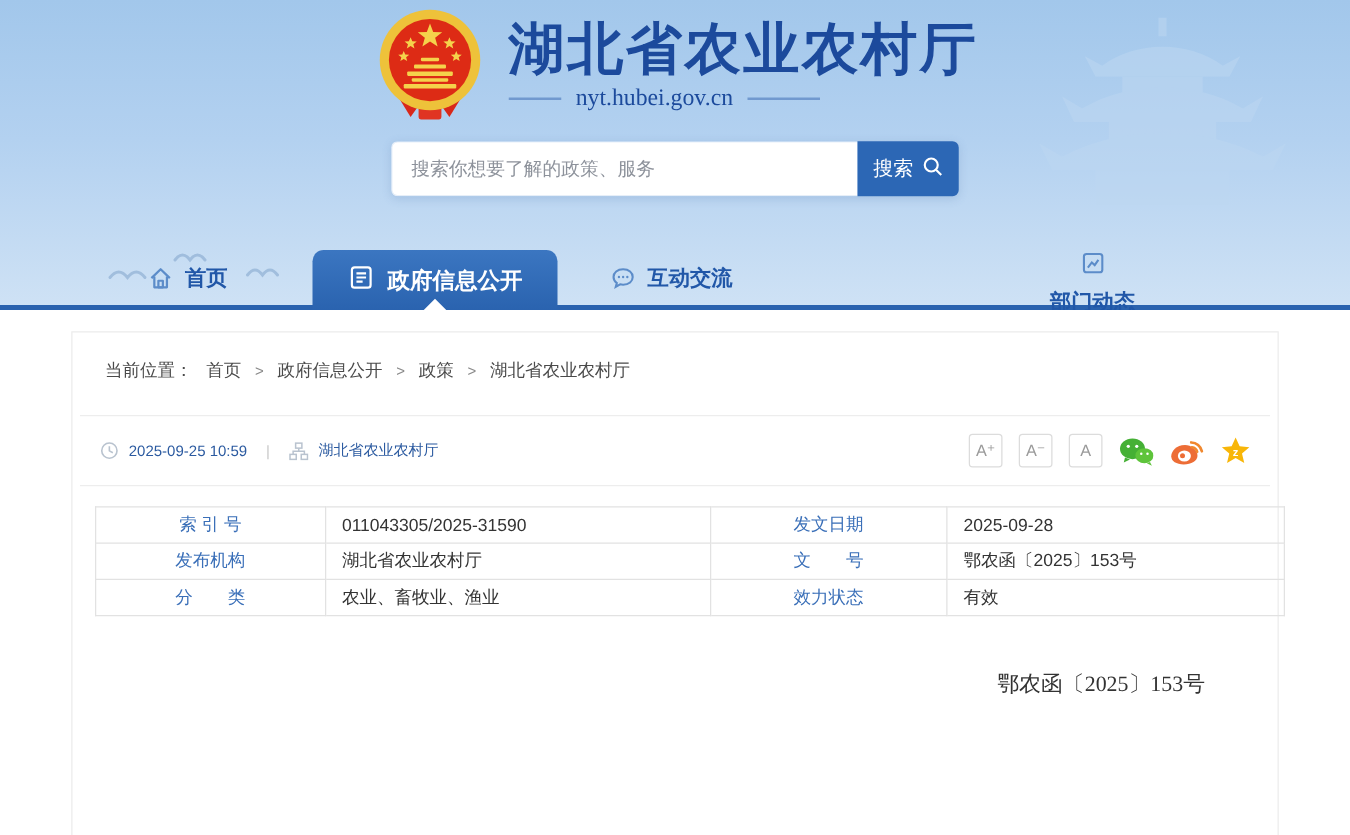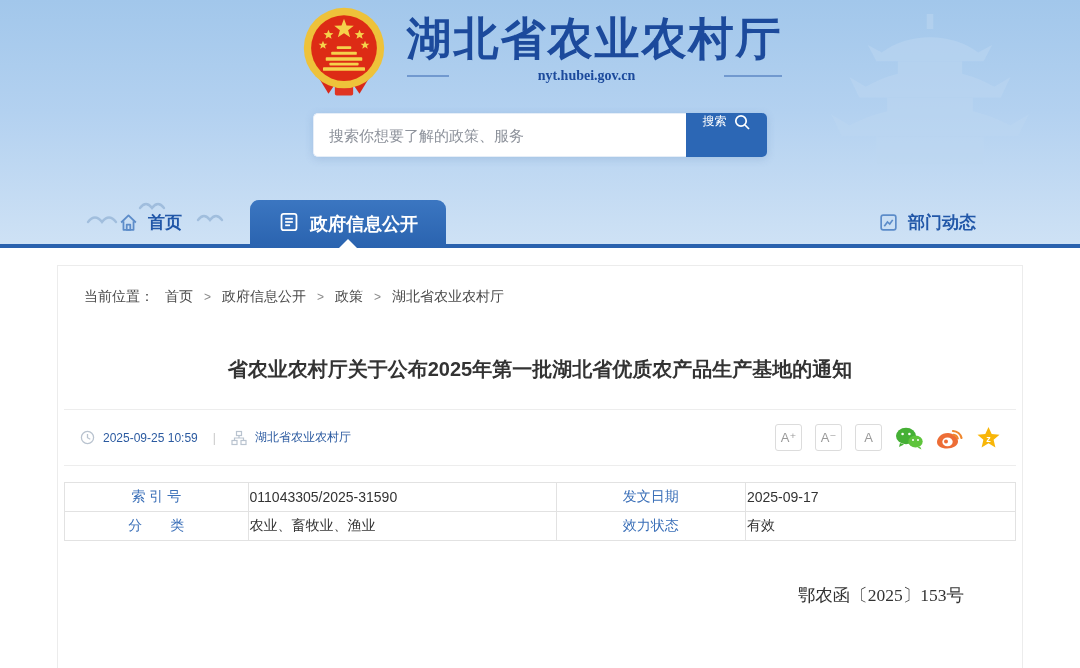--- a/index.html
+++ b/index.html
@@ -10,41 +10,41 @@
   .site-header { position:absolute; top:0; left:0; width:1080px; height:248px;
     background:linear-gradient(180deg,#a2c7eb 0%,#b3d1f0 45%,#cfe2f5 100%); overflow:hidden; }
   .pagoda { position:absolute; right:-15px; top:14px; opacity:.55; }
   .birds  { position:absolute; left:80px; top:190px; opacity:.6; }
 
   .brand { position:absolute; left:0; right:0; top:6px; display:flex; justify-content:center; align-items:flex-start; gap:17px; }
   .emblem { width:92px; height:95px; flex:0 0 auto; }
   .brand-text { margin-top:10px; text-align:center; }
   .site-title { font-family:"Liberation Serif","DejaVu Serif",serif; font-weight:bold; font-size:45px;
     color:#1c4a9c; letter-spacing:2px; line-height:1.05; }
-  .site-domain { display:flex; align-items:center; justify-content:space-between; gap:12px; margin-top:5px;
-    font-family:"Liberation Serif","DejaVu Serif",serif; font-weight:bold; font-size:14px; color:#1c4a9c; }
+  .site-domain { display:flex; align-items:center; justify-content:flex-start; gap:12px; margin-top:5px;
+    font-family:"Liberation Serif","DejaVu Serif",serif; font-weight:normal; font-size:19px; color:#1c4a9c; }
   .dash { height:2px; background:#7199cf; width:42px; }
   .dash.long { width:58px; }
 
   
   .search-bar { position:absolute; left:313px; top:113px; width:454px; height:44px; display:flex;
     border-radius:5px; box-shadow:0 2px 8px rgba(70,110,170,.20); }
   .search-input { flex:1; border:1px solid #e6eef8; border-right:none; border-radius:5px 0 0 5px;
     padding:0 15px; font-size:15px; color:#333; outline:none; background:#fff; }
   .search-input::placeholder { color:#8d929b; }
-  .search-btn { width:81px; border:none; background:#2c67b5; color:#fff; font-size:12px;
-    border-radius:0 5px 5px 0; display:flex; justify-content:center; gap:6px; cursor:pointer; }
+  .search-btn { width:81px; border:none; background:#2c67b5; color:#fff; font-size:16px;
+    border-radius:0 5px 5px 0; display:flex; align-items:center; justify-content:center; gap:6px; cursor:pointer; }
 
   
   .main-nav { position:absolute; left:0; bottom:0; width:100%; height:48px; }
   .nav-underline { position:absolute; bottom:0; left:0; width:100%; height:4px; background:#2a62ae; }
   .nav-item { position:absolute; bottom:4px; height:44px; display:flex; align-items:center; gap:9px;
     color:#2157a8; font-weight:bold; font-size:17px; cursor:pointer; }
   .nav-item .nicon { display:flex; }
-  .nav-home { left:118px; } .nav-chat { left:488px; } .nav-book { left:678px; } .nav-news { left:878px; }
+  .nav-home { left:118px; } .nav-chat { left:488px; } .nav-book { left:678px; } .nav-news { left:840px;flex-direction:column; }
   .nav-tab { position:absolute; left:250px; bottom:0; width:196px; height:48px;
     background:linear-gradient(180deg,#3b76c1,#2a63af); border-radius:9px 9px 0 0;
     color:#fff; display:flex; align-items:center; justify-content:center; gap:10px;
     font-size:18px; font-weight:bold; cursor:pointer; }
   .tab-notch { position:absolute; bottom:0; left:50%; margin-left:-9px; width:0; height:0;
     border-left:9px solid transparent; border-right:9px solid transparent; border-bottom:9px solid #fff; }
 
   
   .content { position:absolute; top:248px; left:0; width:1080px; height:420px; background:#fff; }
   .card { margin:17px 0 0 57px; width:966px; height:560px; background:#fff; border:1px solid #ececec; }
@@ -57,24 +57,24 @@
 
   .meta-row { margin:26px 6px 0; height:57px; border-top:1px solid #ededed; border-bottom:1px solid #ededed;
     display:flex; justify-content:space-between; align-items:center; padding:0 15px 0 16px; }
   .meta-left { display:flex; align-items:center; gap:8px; font-size:12px; color:#2b5aa0;justify-content:flex-end; }
   .meta-divider { color:#c9c9c9; margin:0 7px; }
   .meta-right { display:flex; align-items:center; gap:13px; }
   .font-btn { width:27px; height:27px; border:1px solid #dcdcdc; border-radius:3px; background:#fff;
     color:#9a9a9a; font-size:13px; display:flex; align-items:center; justify-content:center; cursor:pointer; }
   .share-icon { display:flex; cursor:pointer; }
 
-  .info-table { margin:16px 6px 0; width:952px; border-collapse:collapse; table-layout:fixed; font-size:14px; }
+  .info-table { margin:16px 18px 0; width:952px; border-collapse:collapse; table-layout:fixed; font-size:14px; }
   .info-table td { border:1px solid #e2e2e2; height:29px; }
   .info-table td.lbl { color:#3a6fb8; text-align:center; }
-  .info-table td.val { color:#333; padding-left:1px; }
+  .info-table td.val { color:#333; padding-left:13px; }
 
   .doc-number { margin-top:42px; text-align:right; padding-right:58px; color:#333;
     font-family:"Liberation Serif","DejaVu Serif",serif; font-size:17.5px; }
 </style>
 </head>
 <body>
 
 <div class="page">
 
   <header class="site-header">
@@ -162,20 +162,31 @@
             <rect x="3.2" y="2.6" width="13.6" height="14.8" rx="2"></rect>
             <line x1="6.5" y1="7" x2="13.5" y2="7"></line>
               <line x1="6.5" y1="10" x2="13.5" y2="10"></line>
               <line x1="6.5" y1="13" x2="11" y2="13"></line>
           </svg>
         </span>
         <span>政府信息公开</span>
         <span class="tab-notch"></span>
       </div>
 
+      <div class="nav-item nav-chat">
+        <span class="nicon">
+          <svg width="21" height="21" viewBox="0 0 20 20" fill="none" stroke="#5c8cc9" stroke-width="1.6">
+            <path d="M10 3.2 c4.4 0 7.3 2.6 7.3 5.9 s-2.9 5.9-7.3 5.9 c-.8 0-1.6-.1-2.3-.3 L4.4 16.6 l.8-2.9 c-1.5-1.1-2.5-2.7-2.5-4.6 C2.7 5.8 5.6 3.2 10 3.2 Z"></path>
+            <circle cx="6.8" cy="9.1" r="0.9" fill="#5c8cc9" stroke="none"></circle>
+            <circle cx="10" cy="9.1" r="0.9" fill="#5c8cc9" stroke="none"></circle>
+            <circle cx="13.2" cy="9.1" r="0.9" fill="#5c8cc9" stroke="none"></circle>
+          </svg>
+        </span>
+        <span>互动交流</span>
+      </div>
 
 
       <div class="nav-item nav-news">
         <span class="nicon">
           <svg width="21" height="21" viewBox="0 0 20 20" fill="none" stroke="#5c8cc9" stroke-width="1.6">
             <rect x="3" y="3" width="14" height="14" rx="2"></rect>
             <polyline points="6,13.5 9,9.5 11.2,11.5 14,7.5"></polyline>
           </svg>
         </span>
         <span>部门动态</span>
@@ -190,21 +201,20 @@
         <span>当前位置：</span>
         <span class="crumb">首页</span>
         <span class="sep">&gt;</span>
         <span class="crumb">政府信息公开</span>
         <span class="sep">&gt;</span>
         <span class="crumb">政策</span>
         <span class="sep">&gt;</span>
         <span class="crumb">湖北省农业农村厅</span>
       </div>
 
-      <h2 class="article-title">省农业农村厅关于公布2025年第一批湖北省优质农产品生产基地的通知</h2>
 
       <div class="meta-row">
         <div class="meta-left">
           <svg width="15" height="15" viewBox="0 0 14 14" fill="none" stroke="#b9c3cf" stroke-width="1.2">
             <circle cx="7" cy="7" r="5.7"></circle>
               <polyline points="7,3.8 7,7.2 9.6,8.6"></polyline>
           </svg>
           <span>2025-09-25 10:59</span>
           <span class="meta-divider">|</span>
           <svg width="16" height="16" viewBox="0 0 16 16" fill="none" stroke="#b9c3cf" stroke-width="1.2">
@@ -254,21 +264,27 @@
             <col style="width:19.3%">
             <col style="width:32.4%">
             <col style="width:19.9%">
             <col style="width:28.4%">
           </colgroup>
         <tbody>
           <tr>
             <td class="lbl">索 引 号</td>
             <td class="val">011043305/2025-31590</td>
             <td class="lbl">发文日期</td>
-            <td class="val">2025-09-17</td>
+            <td class="val">2025-09-28</td>
+          </tr>
+          <tr>
+            <td class="lbl">发布机构</td>
+            <td class="val">湖北省农业农村厅</td>
+            <td class="lbl">文　　号</td>
+            <td class="val">鄂农函〔2025〕153号</td>
           </tr>
           <tr>
             <td class="lbl">分　　类</td>
             <td class="val">农业、畜牧业、渔业</td>
             <td class="lbl">效力状态</td>
             <td class="val">有效</td>
           </tr>
         </tbody>
       </table>
 

